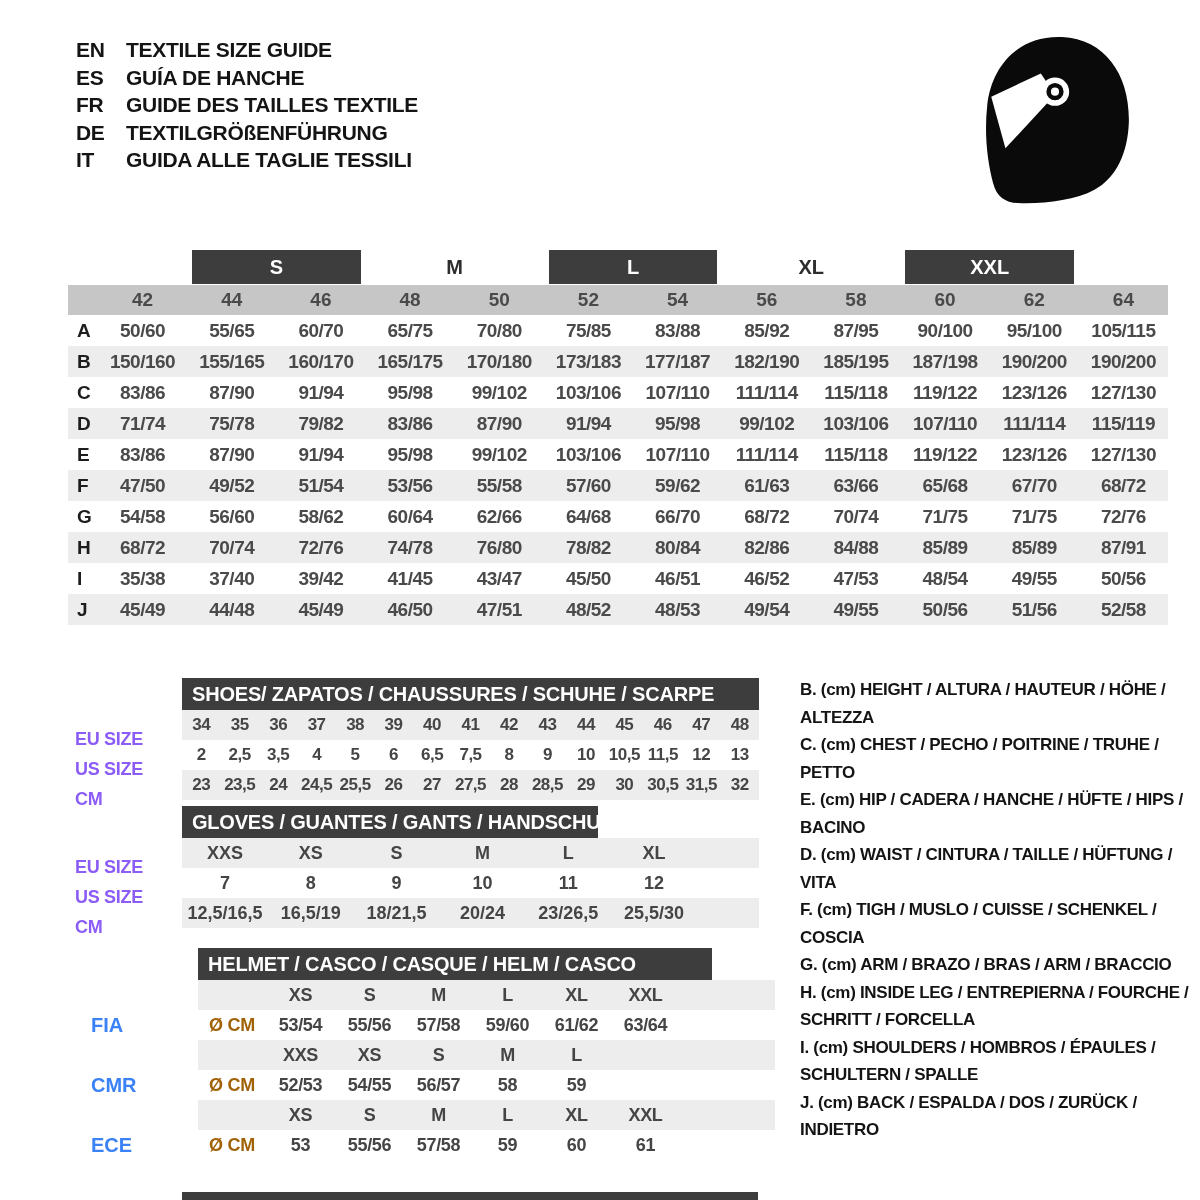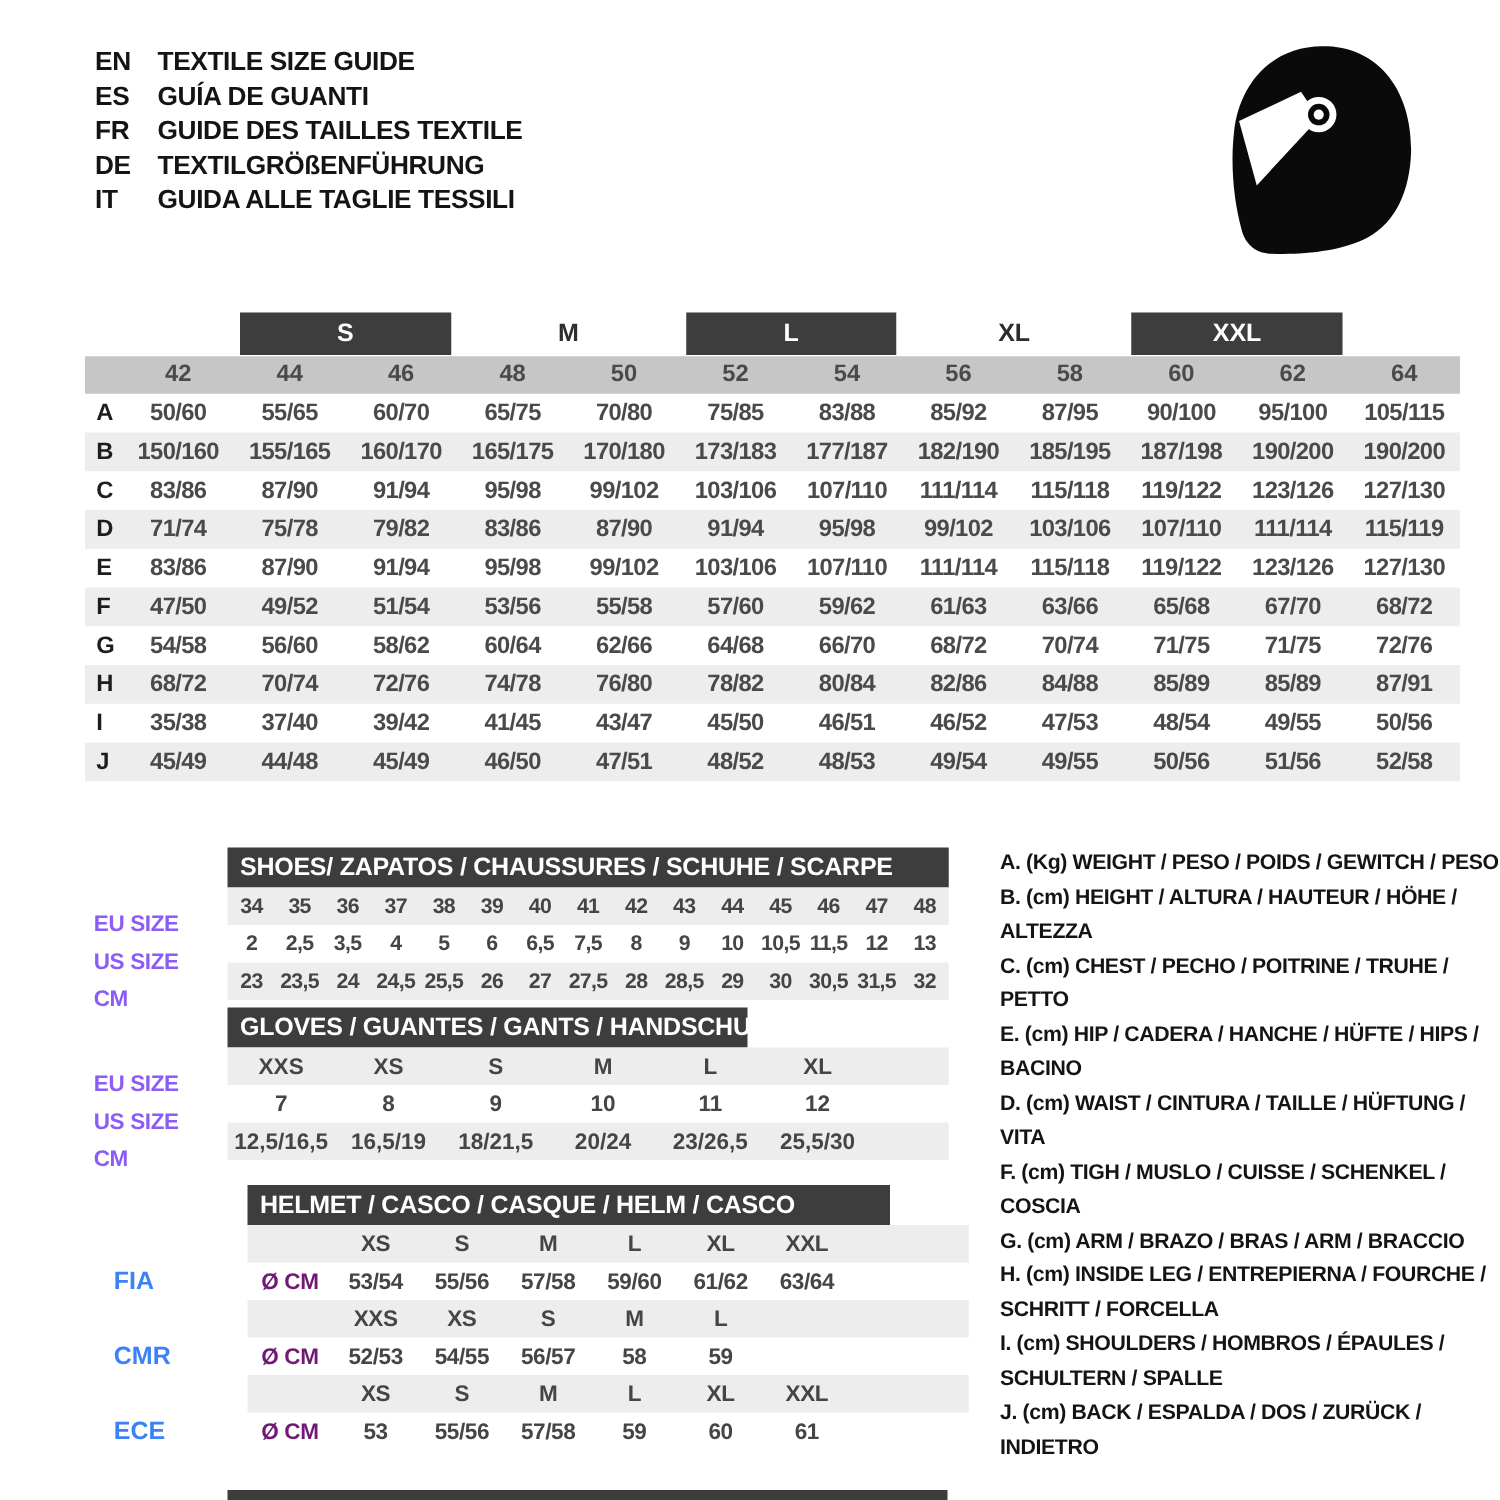--- a/index.html
+++ b/index.html
@@ -42,42 +42,42 @@
   .sec-cell { text-align:center; font-size:18px; color:#454545; }
   .shoes-sec { top:678px; } .shoes-sec .sec-bar { width:577px; }
   .gloves-sec { top:806px; } .gloves-sec .sec-bar { width:416px; }
   .helmet-sec { top:948px;margin-left:16px; } .helmet-sec .sec-bar { width:514px; }
 
   .h-row { display:flex; height:30px; align-items:center; }
   .h-label { width:107px; flex:0 0 107px; font-size:20px; color:#3b82f6; }
   .h-band { width:577px; height:100%; display:grid; grid-template-columns:68px repeat(6,69px); align-items:center; }
   .h-sizes .h-band { background:#ededed; }
   .h-cell { text-align:center; font-size:18px; color:#454545; letter-spacing:-0.3px; }
-  .h-unit { color:#701a75; }
+  .h-unit { color:#a16207; }
 
   
   .legend { position:absolute; left:800px; top:676px; width:400px; }
   .legend-item { font-size:17px; line-height:27.5px; color:#141414; letter-spacing:-0.3px; }
 
   
   .cut-bar { position:absolute; left:182px; top:1192px; width:576px; height:8px; background:#3d3d3d; }
 </style>
 </head>
 <body>
 
 <div class="lang-block">
 
     <div class="lang-line">
       <span class="lang-code">EN</span>
       <span class="lang-title">TEXTILE SIZE GUIDE</span>
     </div>
 
     <div class="lang-line">
       <span class="lang-code">ES</span>
-      <span class="lang-title">GUÍA DE GUANTI</span>
+      <span class="lang-title">GUÍA DE HANCHE</span>
     </div>
 
     <div class="lang-line">
       <span class="lang-code">FR</span>
       <span class="lang-title">GUIDE DES TAILLES TEXTILE</span>
     </div>
 
     <div class="lang-line">
       <span class="lang-code">DE</span>
       <span class="lang-title">TEXTILGRÖßENFÜHRUNG</span>
@@ -370,21 +370,20 @@
               
             <span class="h-cell">53</span><span class="h-cell">55/56</span><span class="h-cell">57/58</span><span class="h-cell">59</span><span class="h-cell">60</span><span class="h-cell">61</span></span>
           </div>
         </div>
       </div>
     </div>
 </div>
 
 <div class="legend">
 
-<div class="legend-item">A. (Kg) WEIGHT / PESO / POIDS / GEWITCH / PESO</div>
     <div class="legend-item">B. (cm) HEIGHT / ALTURA / HAUTEUR / HÖHE / ALTEZZA</div>
     <div class="legend-item">C. (cm) CHEST / PECHO / POITRINE / TRUHE / PETTO</div>
     <div class="legend-item">E. (cm) HIP / CADERA / HANCHE / HÜFTE / HIPS / BACINO</div>
     <div class="legend-item">D. (cm) WAIST / CINTURA / TAILLE / HÜFTUNG / VITA</div>
     <div class="legend-item">F. (cm) TIGH / MUSLO / CUISSE / SCHENKEL / COSCIA</div>
     <div class="legend-item">G. (cm) ARM / BRAZO / BRAS / ARM / BRACCIO</div>
     <div class="legend-item">H. (cm) INSIDE LEG / ENTREPIERNA / FOURCHE / SCHRITT / FORCELLA</div>
     <div class="legend-item">I. (cm) SHOULDERS / HOMBROS / ÉPAULES / SCHULTERN / SPALLE</div>
     <div class="legend-item">J. (cm) BACK / ESPALDA / DOS / ZURÜCK / INDIETRO</div>
   </div>

